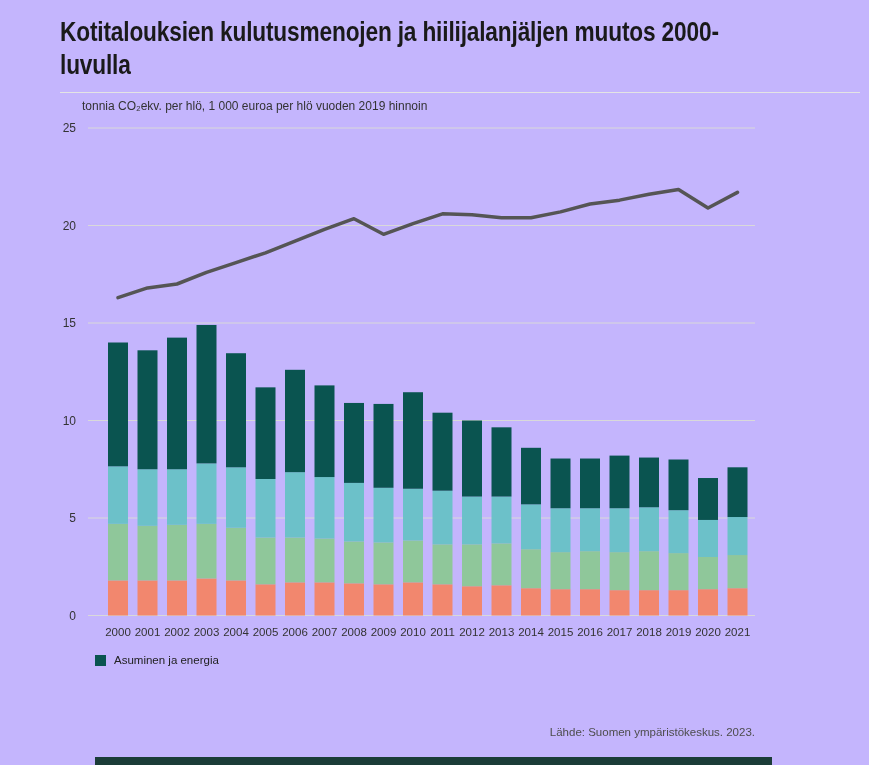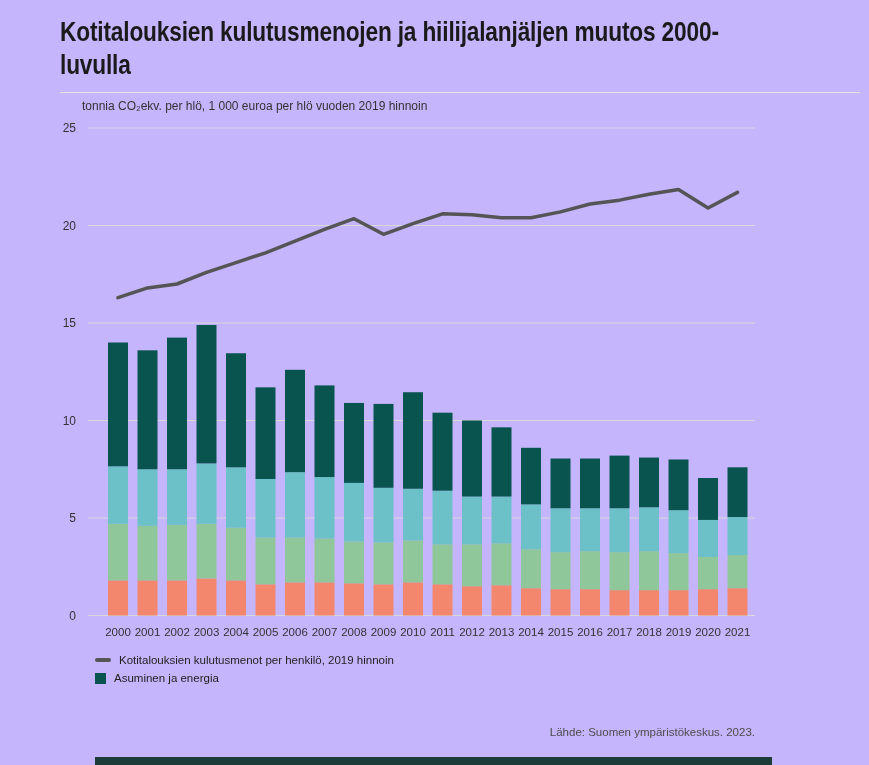--- a/index.html
+++ b/index.html
@@ -155,24 +155,20 @@
       <rect x="727.5" y="588.2" width="20" height="27.299999999999997" fill="#f2876e"></rect>
       <rect x="727.5" y="555.05" width="20" height="33.15" fill="#8fc79a"></rect>
       <rect x="727.5" y="517.025" width="20" height="38.025" fill="#6cc1c9"></rect>
       <rect x="727.5" y="467.3" width="20" height="49.724999999999994" fill="#0a5450"></rect>
       <text x="737.5" y="636" text-anchor="middle" font-size="11.5" fill="#333333" font-family="Liberation Sans, DejaVu Sans, sans-serif">2021</text>
       <polyline points="118,297.65 147.5,287.9 177,284 206.5,272.29999999999995 236,262.54999999999995 265.5,252.79999999999995 295,241.10000000000002 324.5,229.39999999999998 354,218.67499999999995 383.5,234.27499999999998 413,223.54999999999995 442.5,213.79999999999995 472,214.77499999999998 501.5,217.70000000000005 531,217.70000000000005 560.5,211.85000000000002 590,204.04999999999995 619.5,200.14999999999998 649,194.29999999999995 678.5,189.42499999999995 708,207.95000000000005 737.5,192.35000000000002" fill="none" stroke="#555555" stroke-width="3.5" stroke-linejoin="round" stroke-linecap="round"></polyline>
     </svg>
 
   <ul id="legend">
       <li>
-        <span class="swatch line" style="background: rgb(85, 85, 85);"></span>
-        <span>Kotitalouksien kulutusmenot per henkilö, 2019 hinnoin</span>
-      </li>
-      <li>
         <span class="swatch square" style="background: rgb(10, 84, 80);"></span>
         <span>Asuminen ja energia</span>
       </li>
     </ul>
 
   <div class="source">Lähde: Suomen ympäristökeskus. 2023.</div>
 
   <div class="footer-bar" style="background: rgb(27, 60, 56);"></div>
 
 </div>

